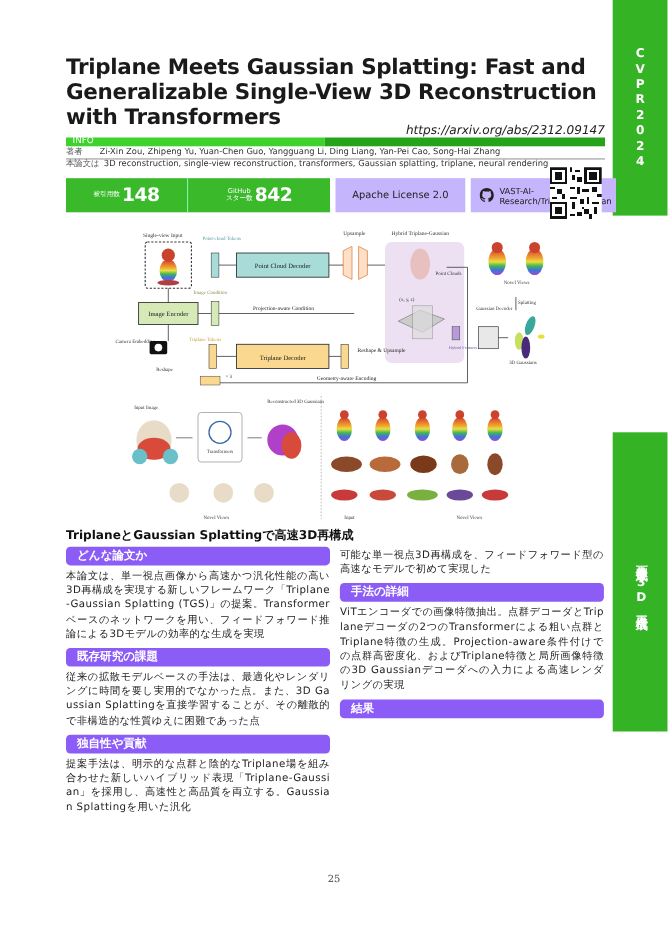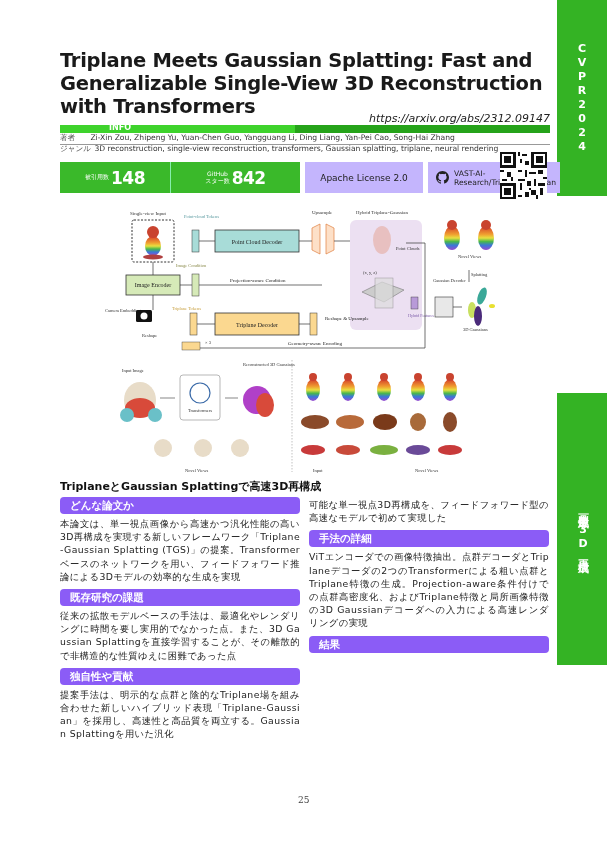--- a/index.html
+++ b/index.html
@@ -13,21 +13,21 @@
   #side-top { top: 0; height: 196px; }
   #side-bottom { top: 393px; height: 272px; }
 
   .title { position: absolute; left: 60px; top: 49px; width: 490px; font-family: "DejaVu Sans", sans-serif;
     font-weight: bold; font-size: 19.5px; line-height: 23px; color: #1a1a1a; letter-spacing: -0.3px; }
   .url { position: absolute; right: 57px; top: 112px; font-size: 11px; color: #222; font-style: italic; }
 
   .info-bar { position: absolute; left: 60px; top: 125px; width: 490px; height: 8px; display: flex; }
   .info-bar .a { width: 48%; background: #3ed32c; }
   .info-bar .b { flex: 1; background: #26a31a; }
-  .info-label { position: absolute; left: 66px; top: 123px; font-size: 8px; font-weight: bold; color: #fff; margin-left: 43px; }
+  .info-label { position: absolute; left: 66px; top: 123px; font-size: 8px; font-weight: normal; color: #fff; }
   .meta-row { position: absolute; left: 60px; width: 490px; font-size: 7.6px; color: #333; white-space: nowrap; overflow: hidden; }
   .meta-row .k { display: inline-block; width: 28px; color: #555; }
   #meta-authors { top: 133px; border-bottom: 1px solid #999; padding-bottom: 1px; }
   #meta-genre { top: 144px; }
 
   .stats { position: absolute; top: 162px; left: 60px; height: 31px; display: flex; gap: 5px; }
   .stat-green { background: #3ab92a; color: #fff; display: flex; align-items: center; }
   .stat-cell { display: flex; align-items: center; justify-content: center; padding: 0 8px; height: 31px; }
   .stat-cell + .stat-cell { border-left: 1px solid #86efac; }
   .stat-cell .lbl { font-size: 6px; line-height: 6.5px; margin-right: 2px; text-align: center; }
@@ -68,21 +68,21 @@
 <div class="info-bar">
     <div class="a"></div>
     <div class="b"></div>
   </div>
 <div class="info-label">INFO</div>
 <div class="meta-row" id="meta-authors">
   <span class="k">著者</span>
   <span>Zi-Xin Zou, Zhipeng Yu, Yuan-Chen Guo, Yangguang Li, Ding Liang, Yan-Pei Cao, Song-Hai Zhang</span>
 </div>
 <div class="meta-row" id="meta-genre">
-  <span class="k" style="width:32px">ジャンル</span>
+  <span class="k" style="width:32px">本論文は</span>
   <span>3D reconstruction, single-view reconstruction, transformers, Gaussian splatting, triplane, neural rendering</span>
 </div>
 
 <div class="stats">
   <div class="stat-green" style="width:240px">
     <div class="stat-cell" style="width:110px">
       <span class="lbl">被引用数</span>
       <span class="num">148</span>
     </div>
     <div class="stat-cell" style="width:130px">

